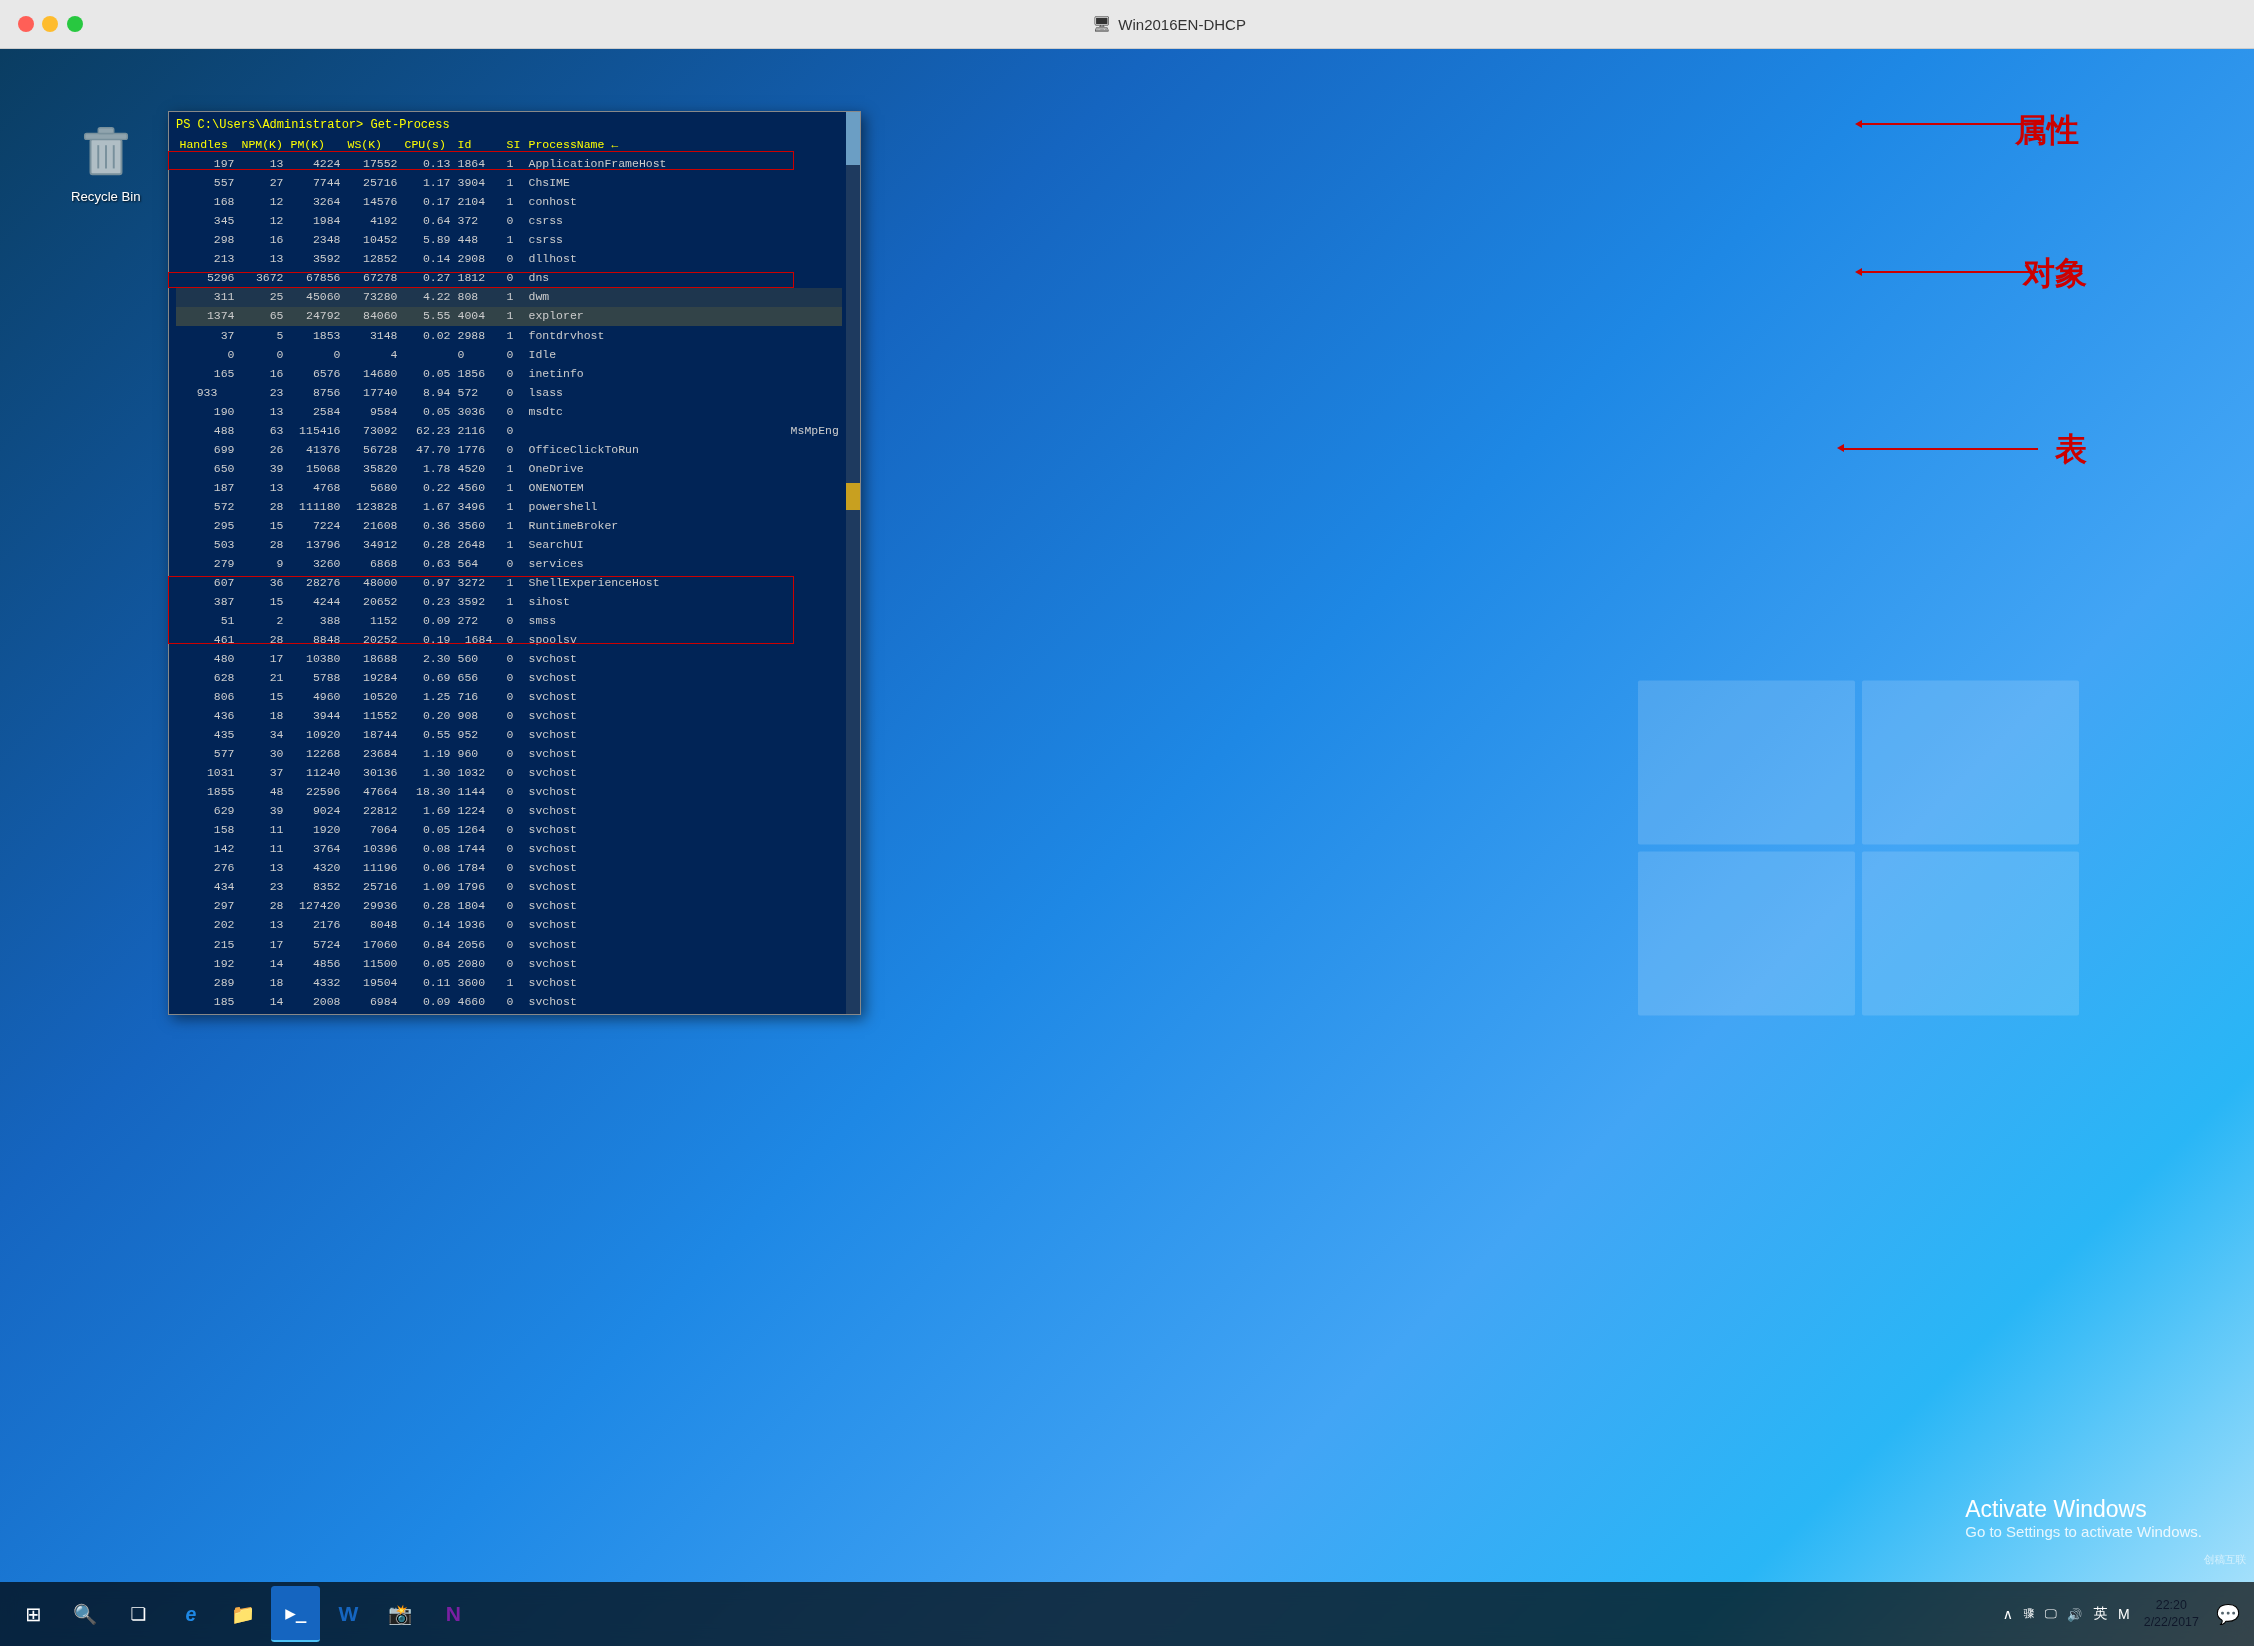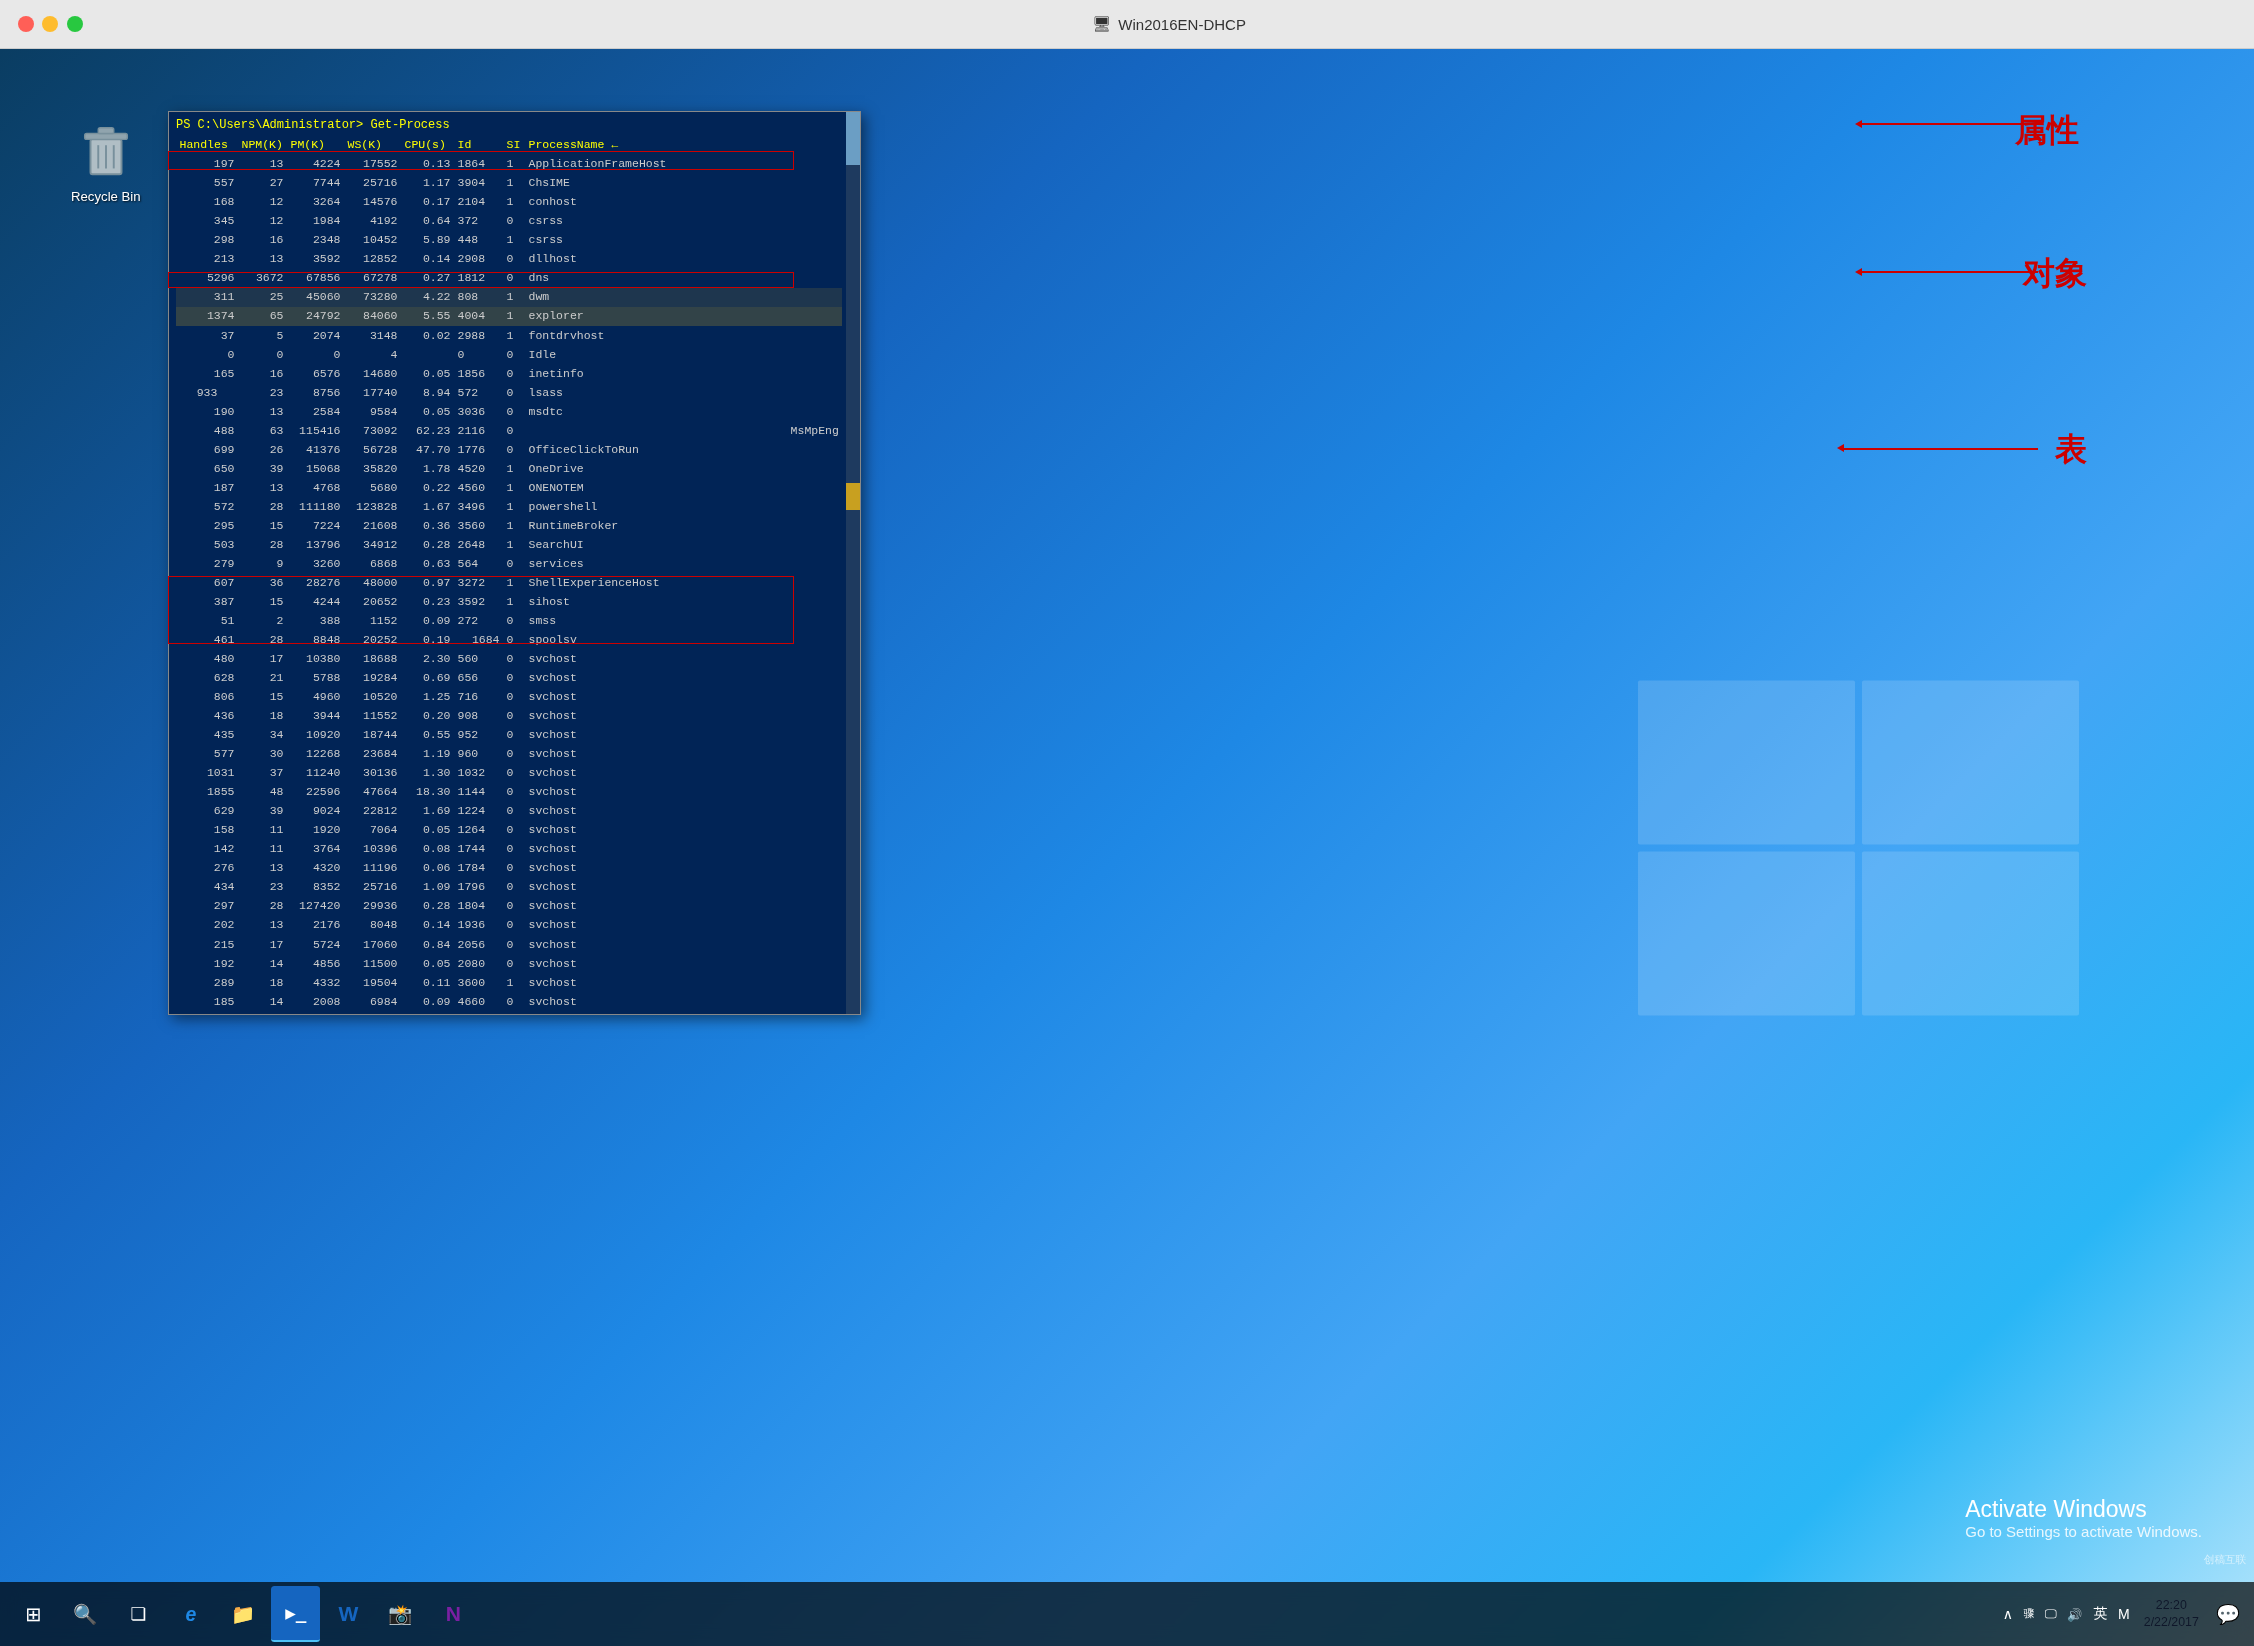--- a/index.html
+++ b/index.html
@@ -467,21 +467,21 @@
                 <td style="text-align: right;">24792</td>
                 <td style="text-align: right;">84060</td>
                 <td style="text-align: right;">5.55</td>
                 <td style="text-align: left;">4004</td>
                 <td style="text-align: left;">1</td>
                 <td style="text-align: left;">explorer</td>
               </tr>
               <tr>
                 <td style="text-align: right;">37</td>
                 <td style="text-align: right;">5</td>
-                <td style="text-align: right;">2074</td>
+                <td style="text-align: right;">1853</td>
                 <td style="text-align: right;">3148</td>
                 <td style="text-align: right;">0.02</td>
                 <td style="text-align: left;">2988</td>
                 <td style="text-align: left;">1</td>
                 <td style="text-align: left;">fontdrvhost</td>
               </tr>
               <tr>
                 <td style="text-align: right;">0</td>
                 <td style="text-align: right;">0</td>
                 <td style="text-align: right;">0</td>
@@ -630,21 +630,21 @@
                 <td style="text-align: left;">272</td>
                 <td style="text-align: left;">0</td>
                 <td style="text-align: left;">smss</td>
               </tr>
               <tr>
                 <td style="text-align: right;">461</td>
                 <td style="text-align: right;">28</td>
                 <td style="text-align: right;">8848</td>
                 <td style="text-align: right;">20252</td>
                 <td style="text-align: right;">0.19</td>
-                <td style="text-align: right;">1684</td>
+                <td style="text-align: center;">1684</td>
                 <td style="text-align: left;">0</td>
                 <td style="text-align: left;">spoolsv</td>
               </tr>
               <tr>
                 <td style="text-align: right;">480</td>
                 <td style="text-align: right;">17</td>
                 <td style="text-align: right;">10380</td>
                 <td style="text-align: right;">18688</td>
                 <td style="text-align: right;">2.30</td>
                 <td style="text-align: left;">560</td>

